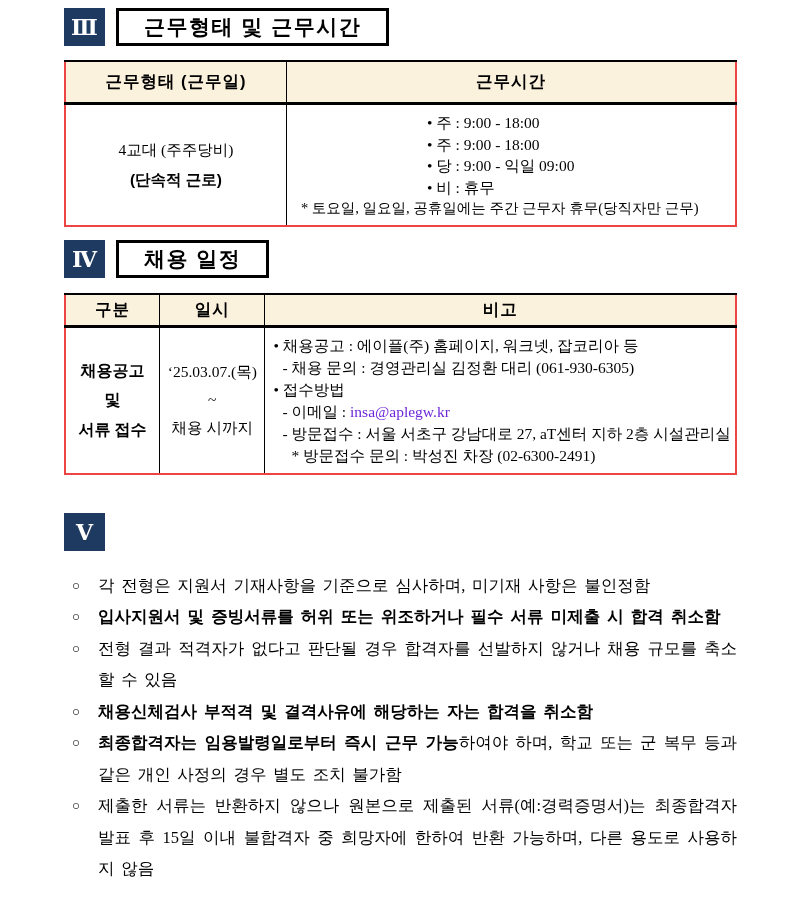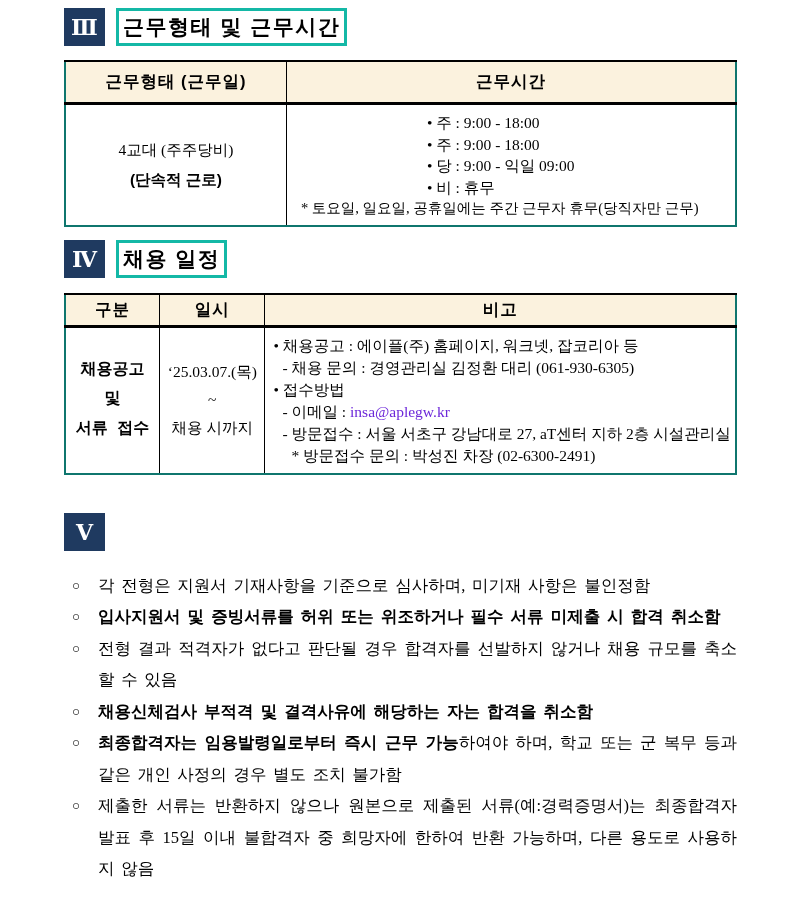--- a/index.html
+++ b/index.html
@@ -12,46 +12,46 @@
 
   
   .sec-head{display:flex;align-items:stretch;gap:11px;}
   .numeral{
     width:41px;min-height:38px;background:#1f3a60;color:#fff;
     display:flex;align-items:center;justify-content:center;
     font-family:"DejaVu Serif","Liberation Serif",serif;
     font-weight:bold;font-size:22px;
   }
   .sec-title{
-    border:3px solid #14b8a6;background:#fff;
-    display:flex;align-items:center;padding:0 4px;
+    border:3px solid #000000;background:#fff;
+    display:flex;align-items:center;padding:0 25px;
     font-family:"Liberation Sans","DejaVu Sans",sans-serif;
     font-weight:bold;font-size:21px;letter-spacing:1.5px;text-align:right;
   }
 
   
-  table{border-collapse:collapse;width:100%;border:2px solid #0f766e;table-layout:fixed;}
+  table{border-collapse:collapse;width:100%;border:2px solid #ef4444;table-layout:fixed;}
   th{
     background:#fbf2de;border:1.5px solid #000;border-top:2px solid #000;
     border-bottom:3px solid #000;
     font-family:"Liberation Sans","DejaVu Sans",sans-serif;
     font-weight:bold;font-size:16.5px;letter-spacing:1px;
   }
   td{border:1.5px solid #000;vertical-align:middle;font-size:15.5px;}
   .t1{margin-top:14px;}
   .t1 th{padding:9px 4px;}
   .t1 .type-cell{text-align:center;line-height:1.95;}
   .t1 .time-cell{padding:7px 6px 5px 0;line-height:21.5px;}
   .time-line{margin-left:140px;white-space:nowrap;}
   .time-foot{margin-left:14px;font-size:14.5px;white-space:nowrap;}
 
   .t2{margin-top:15px;}
   .t2 th{padding:4px 2px;}
   .t2 .cat-cell{text-align:center;line-height:1.85;
-     font-family:Liberation Mono, monospace;font-weight:bold;font-size:16px;border-radius:11px;}
+     font-family:Liberation Serif, serif;font-weight:bold;font-size:16px;border-radius:11px;}
   .t2 .date-cell{text-align:center;line-height:1.8;}
   .t2 .remark-cell{padding:7px 2px 6px 8px;line-height:22px;}
   .r-ind1{padding-left:9px;}
   .r-ind2{padding-left:18px;}
   .email-link{color:#6d28d9;cursor:pointer;}
 
   .bold-g{font-weight:bold;font-family:"Liberation Sans","DejaVu Sans",sans-serif;}
 
   .note{font-size:15.5px;margin:11px 0 0 5px;word-spacing:1.5px;}
   .gap-iv{margin-top:13px;}

